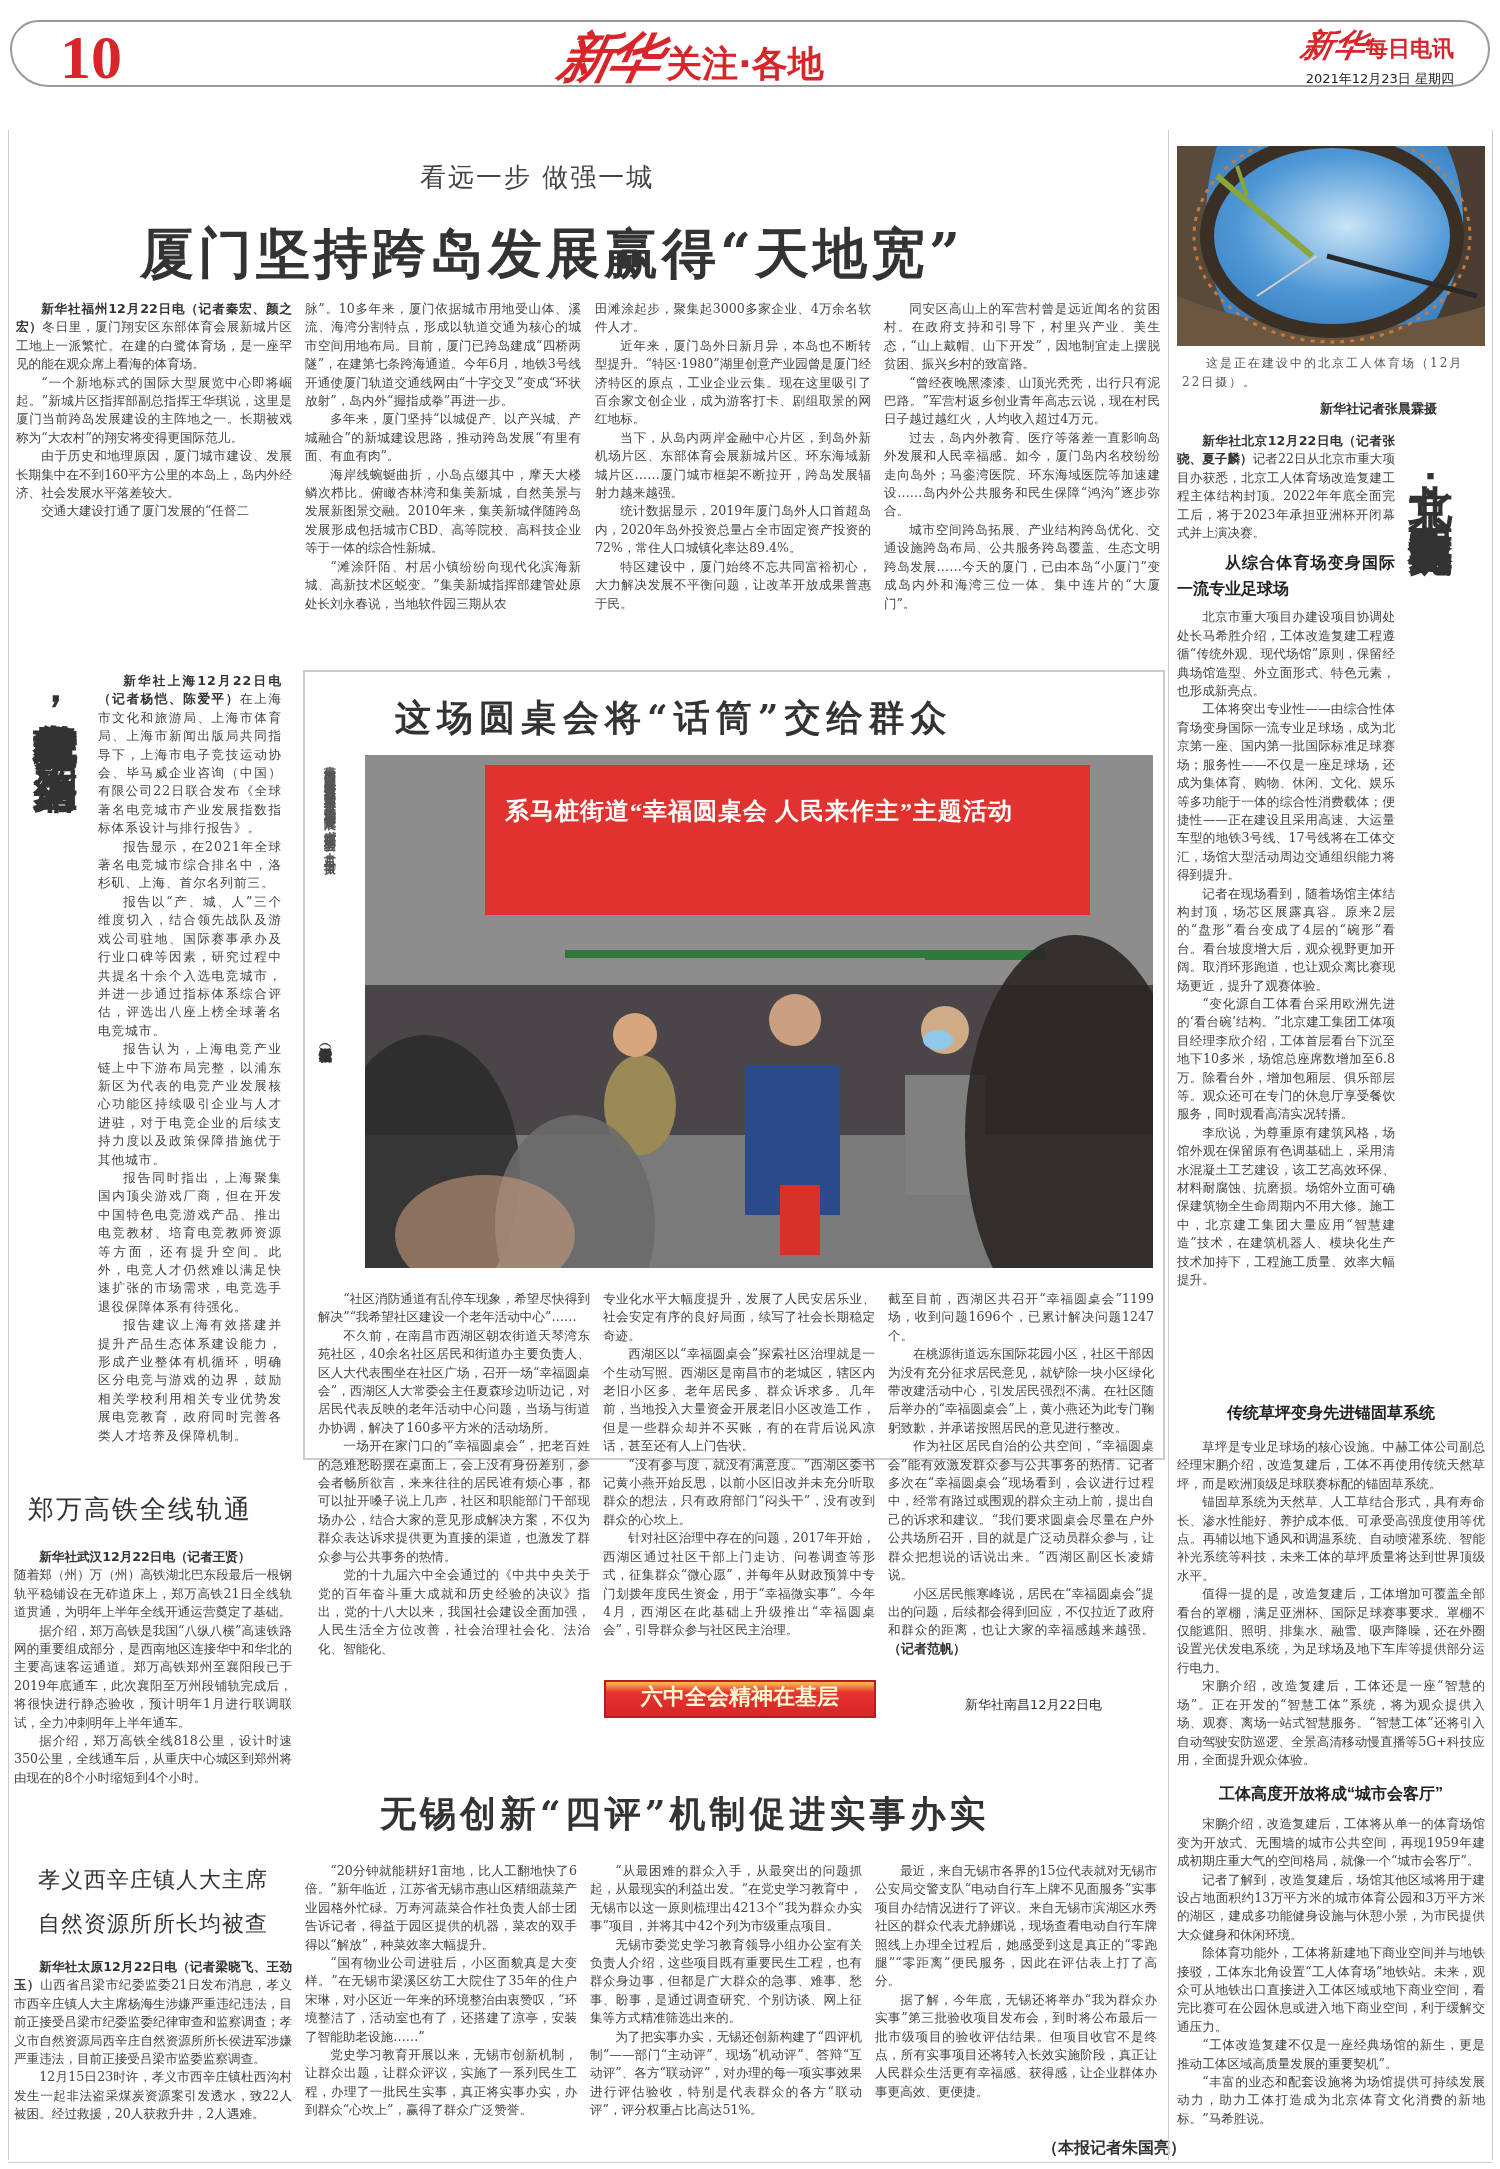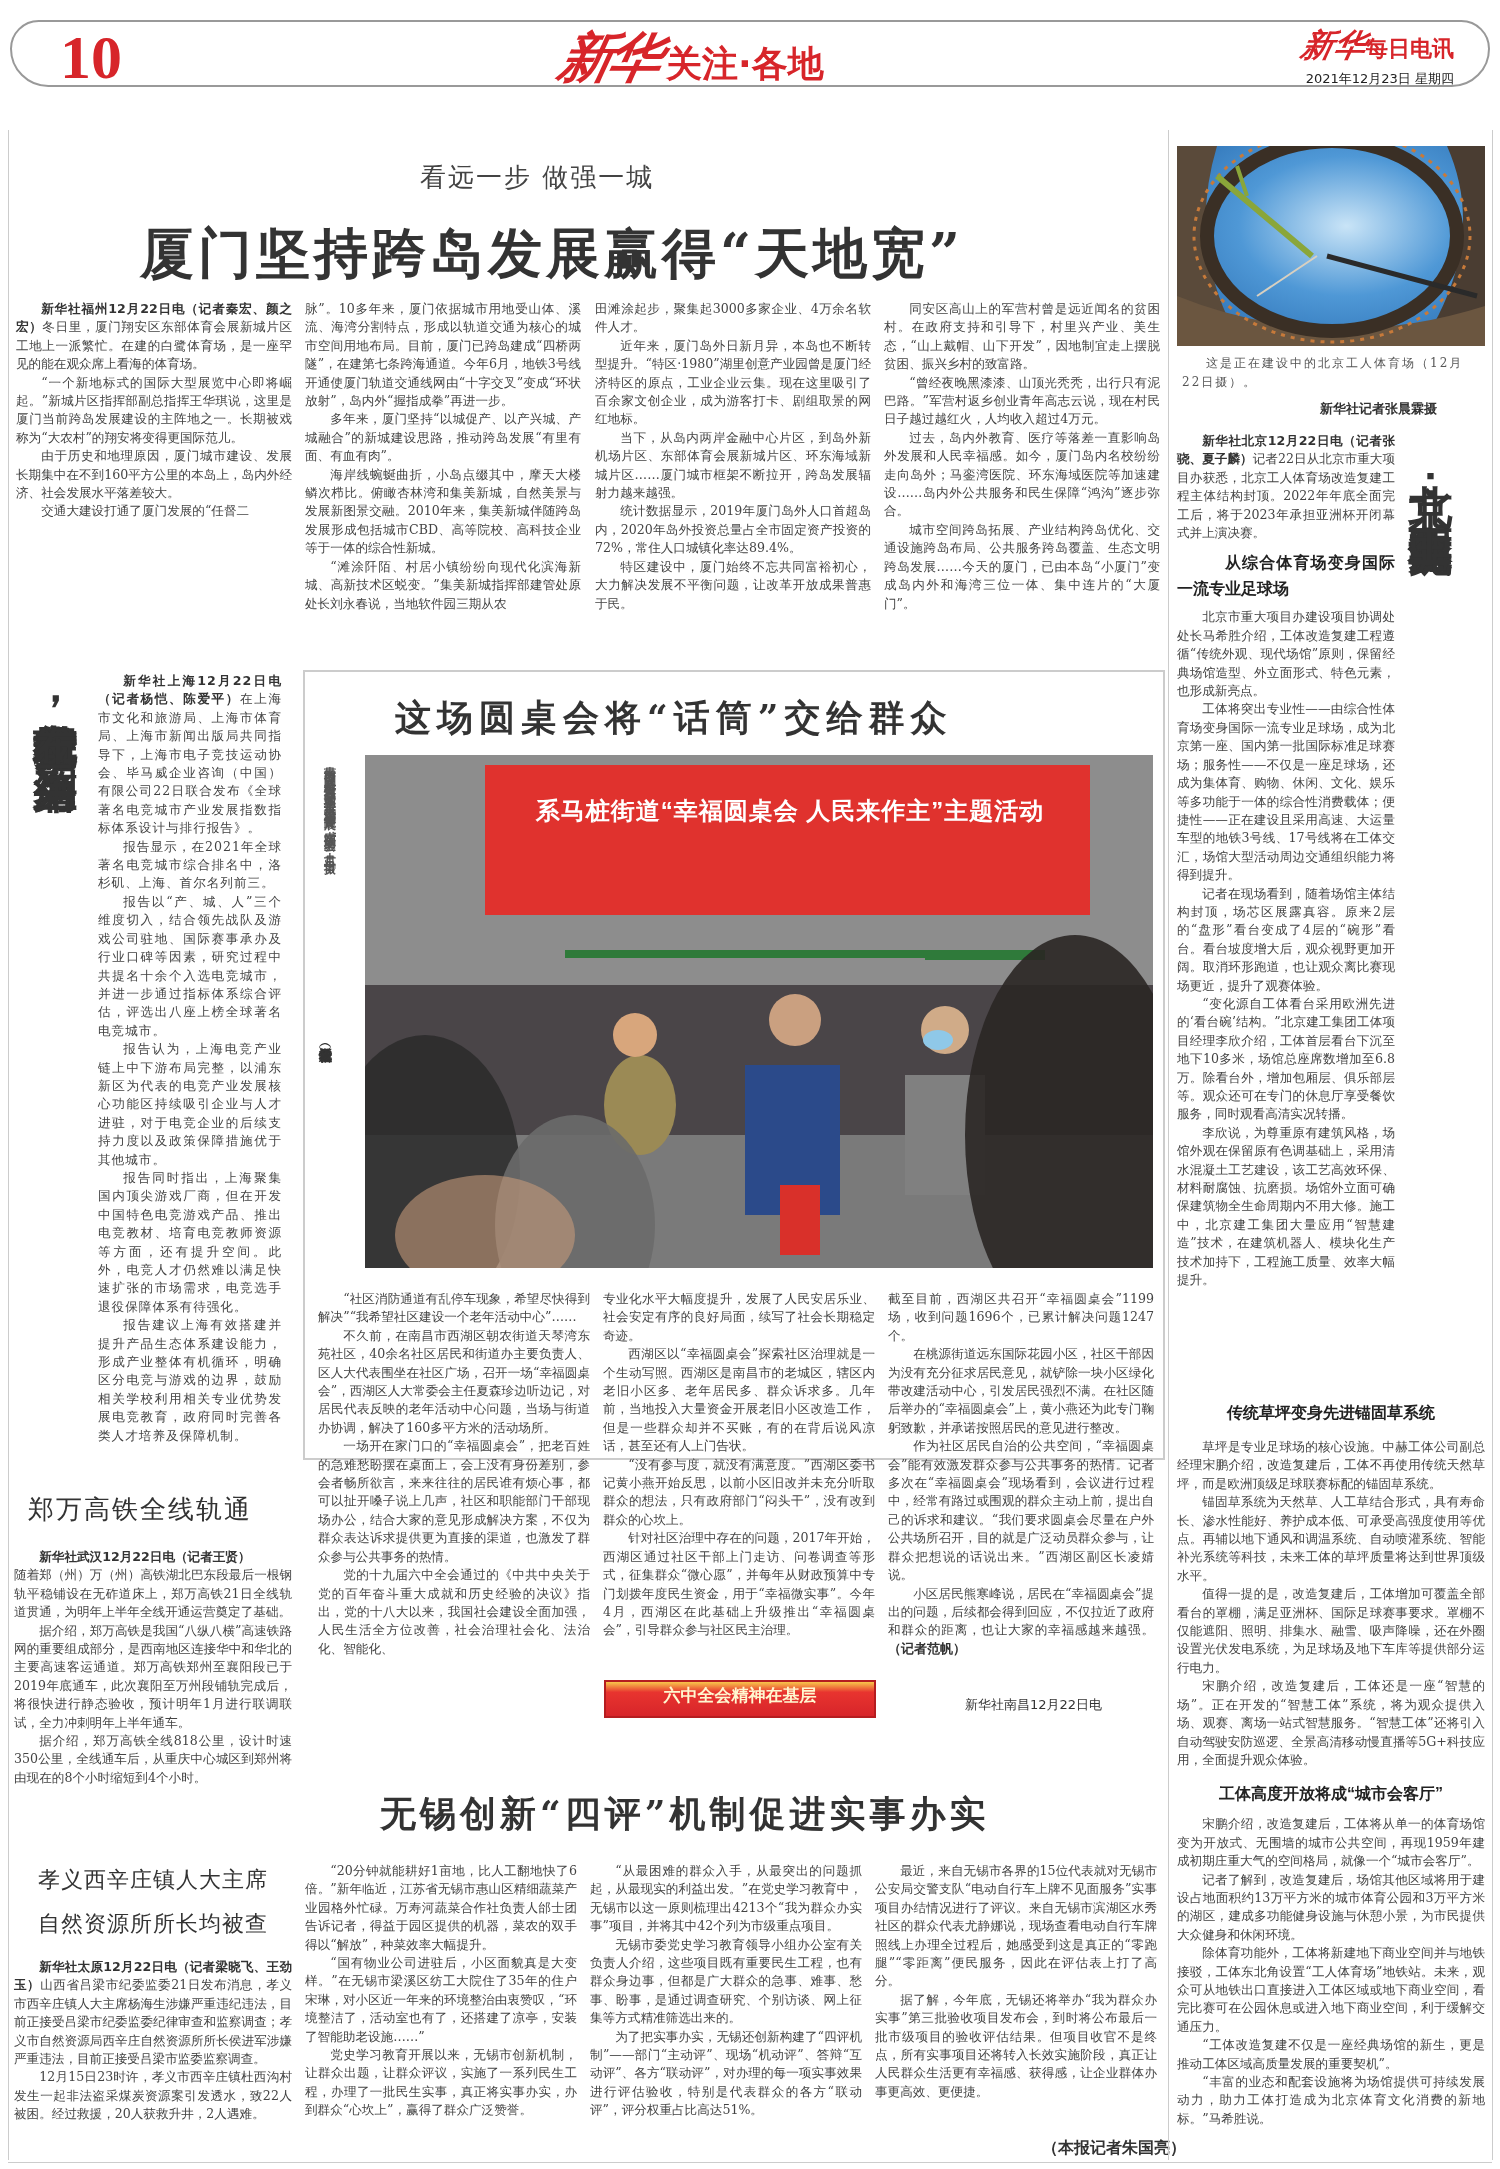--- a/index.html
+++ b/index.html
@@ -18,21 +18,21 @@
 .headline{left:140px;top:218px;font-family:"DejaVu Serif",serif;font-weight:bold;font-size:54px;color:#333;letter-spacing:4px}
 .body{font-size:12.6px;line-height:18.4px;color:#444;text-align:justify}
 .body p{text-indent:2em}
 .dateline{font-family:"DejaVu Sans",sans-serif;font-weight:bold;color:#333}
 .vtitle{writing-mode:vertical-rl;font-family:"DejaVu Serif",serif;font-weight:bold;color:#333}
 .section-h{font-family:Liberation Sans, sans-serif;font-weight:bold;color:#222}
 .photo{overflow:hidden}
 .boxed{border:2px solid #ccc}
 .caption{font-size:12px;color:#555;line-height:19px;letter-spacing:2px}
 .credit{font-family:"DejaVu Sans",sans-serif;font-weight:bold;font-size:13px;color:#333}
-.badge{background:linear-gradient(180deg,#f7c64a 0%,#e8342f 30%,#d7252a 100%);border:2px solid #b51d20;color:#fff8d0;font-family:Liberation Mono, monospace;font-weight:bold;font-size:17px;text-align:center;line-height:30px}
+.badge{background:linear-gradient(180deg,#f7c64a 0%,#e8342f 30%,#d7252a 100%);border:2px solid #b51d20;color:#fff8d0;font-family:Liberation Serif, serif;font-weight:bold;font-size:22px;text-align:center;line-height:30px}
 .song{font-family:"DejaVu Serif",serif}
 .hr{background:#ccc}
 </style>
 </head>
 <body>
 
 <div class="abs masthead"></div>
 <div class="abs pageno" style="top:26px">10</div>
 <div class="abs brand">
   <span class="logo">新华</span>
@@ -170,21 +170,21 @@
     <circle cx="430" cy="265" r="26" fill="#caa080"></circle>
     <rect x="415" y="430" width="40" height="70" fill="#d9302a"></rect>
     <rect x="540" y="320" width="80" height="120" fill="#808080"></rect>
     <circle cx="580" cy="275" r="24" fill="#d0ab88"></circle>
     <ellipse cx="573" cy="285" rx="15" ry="10" fill="#8fc8e8"></ellipse>
     <ellipse cx="60" cy="420" rx="95" ry="140" fill="#2a2a2a" opacity="0.85"></ellipse>
     <ellipse cx="710" cy="380" rx="110" ry="200" fill="#2a2624" opacity="0.9"></ellipse>
     <ellipse cx="210" cy="470" rx="80" ry="110" fill="#6a6a6a" opacity="0.9"></ellipse>
     <ellipse cx="120" cy="480" rx="90" ry="60" fill="#c59a7a" opacity="0.6"></ellipse>
   </svg>
-  <div class="abs" style="left:140px;top:40px;width:570px;text-align:center;color:#fff;font-family:Liberation Sans, sans-serif;font-weight:bold;font-size:24px;letter-spacing:1px">系马桩街道“幸福圆桌会 人民来作主”主题活动</div>
+  <div class="abs" style="left:140px;top:40px;width:570px;text-align:left;color:#fff;font-family:Liberation Serif, serif;font-weight:bold;font-size:24px;letter-spacing:1px">系马桩街道“幸福圆桌会 人民来作主”主题活动</div>
 </div>
 
 <div class="abs body song" style="left:318px;top:1290px;width:272px;font-size:12.6px">
   <p>“社区消防通道有乱停车现象，希望尽快得到解决”“我希望社区建设一个老年活动中心”……</p>
   <p>不久前，在南昌市西湖区朝农街道天琴湾东苑社区，40余名社区居民和街道办主要负责人、区人大代表围坐在社区广场，召开一场“幸福圆桌会”，西湖区人大常委会主任夏森珍边听边记，对居民代表反映的老年活动中心问题，当场与街道办协调，解决了160多平方米的活动场所。</p>
   <p>一场开在家门口的“幸福圆桌会”，把老百姓的急难愁盼摆在桌面上，会上没有身份差别，参会者畅所欲言，来来往往的居民谁有烦心事，都可以扯开嗓子说上几声，社区和职能部门干部现场办公，结合大家的意见形成解决方案，不仅为群众表达诉求提供更为直接的渠道，也激发了群众参与公共事务的热情。</p>
   <p>党的十九届六中全会通过的《中共中央关于党的百年奋斗重大成就和历史经验的决议》指出，党的十八大以来，我国社会建设全面加强，人民生活全方位改善，社会治理社会化、法治化、智能化、</p>
 </div>
 <div class="abs body song" style="left:603px;top:1290px;width:272px">
   <p style="text-indent:0">专业化水平大幅度提升，发展了人民安居乐业、社会安定有序的良好局面，续写了社会长期稳定奇迹。</p>

